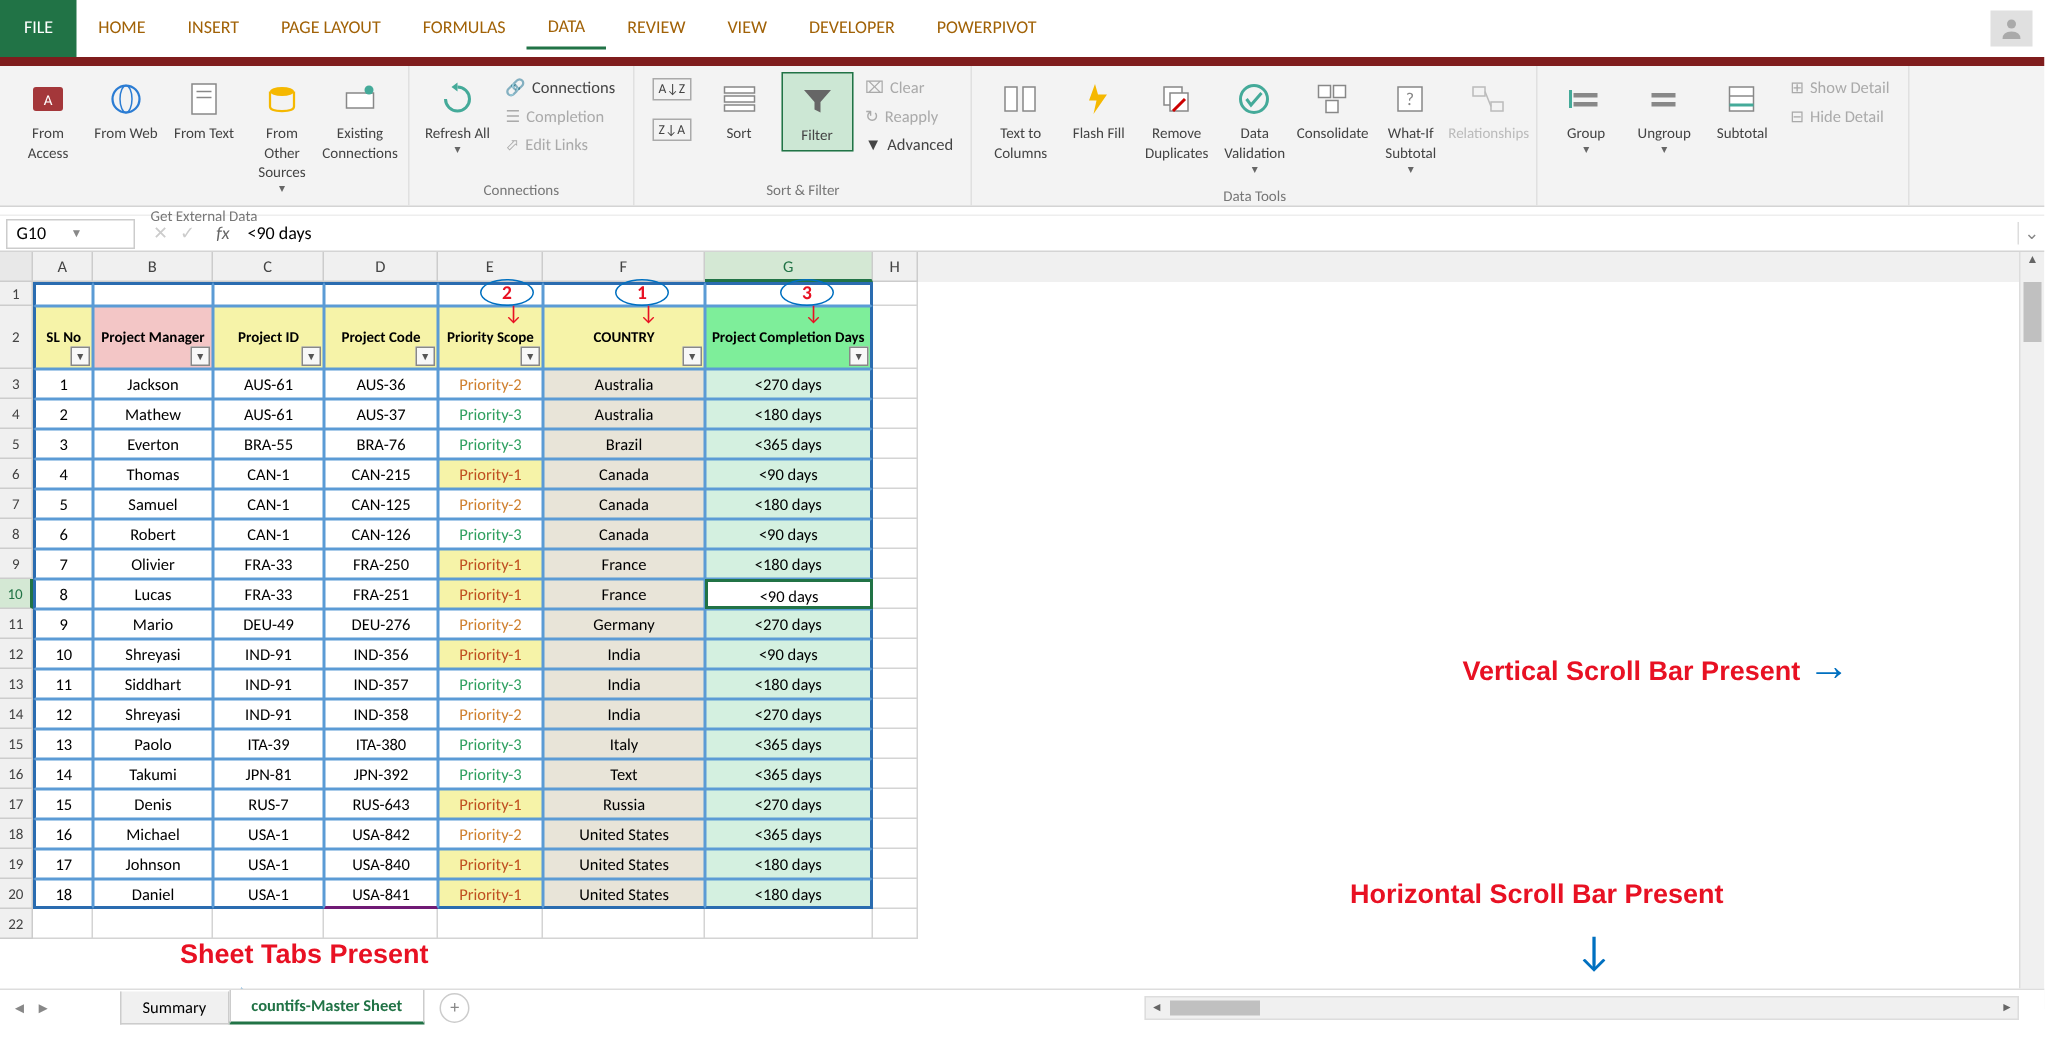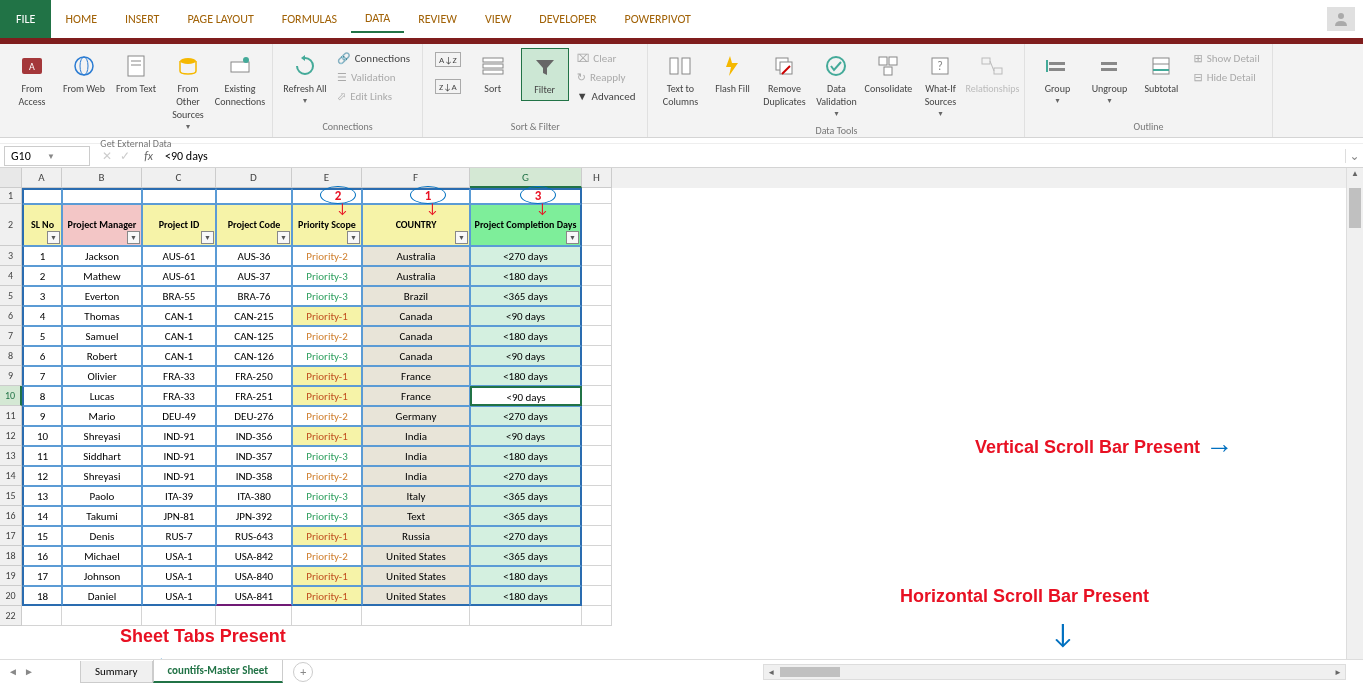--- a/index.html
+++ b/index.html
@@ -177,21 +177,21 @@
           <span>Refresh All</span>
           <span style="font-size:8px;color:#666">▾</span>
         </div>
       <div class="stack">
         <div class="small-btn">
             <span>🔗</span>
             <span>Connections</span>
           </div>
         <div class="small-btn disabled">
             <span>☰</span>
-            <span>Validation</span>
+            <span>Completion</span>
           </div>
         <div class="small-btn disabled">
             <span>⬀</span>
             <span>Edit Links</span>
           </div>
       </div>
     </div>
     <div class="group-label">Connections</div>
   </div>
 
@@ -290,21 +290,21 @@
           </span>
           <span>Consolidate</span>
         </div>
       <div class="big-btn">
           <span class="icon">
             <svg width="24" height="24">
               <rect x="4" y="4" width="16" height="16" fill="#fff" stroke="#888"></rect>
               <text x="12" y="16" text-anchor="middle" font-size="12" fill="#888">?</text>
             </svg>
           </span>
-          <span>What-If Sources</span>
+          <span>What-If Subtotal</span>
           <span style="font-size:8px;color:#666">▾</span>
         </div>
       <div class="big-btn" style="color:#bbb">
           <span class="icon">
             <svg width="24" height="24">
               <rect x="2" y="4" width="8" height="6" fill="none" stroke="#bbb"></rect>
               <rect x="14" y="14" width="8" height="6" fill="none" stroke="#bbb"></rect>
               <line x1="10" y1="7" x2="14" y2="17" stroke="#bbb"></line>
             </svg>
           </span>
@@ -351,21 +351,20 @@
         <div class="small-btn disabled">
             <span>⊞</span>
             <span>Show Detail</span>
           </div>
         <div class="small-btn disabled">
             <span>⊟</span>
             <span>Hide Detail</span>
           </div>
       </div>
     </div>
-    <div class="group-label">Outline</div>
   </div>
 </div>
 
 <div style="height:6px;border-bottom:1px solid #eee"></div>
 
 <div class="formula-row">
   <div class="namebox">
       <span>G10</span>
       <span class="dd">▼</span>
     </div>

